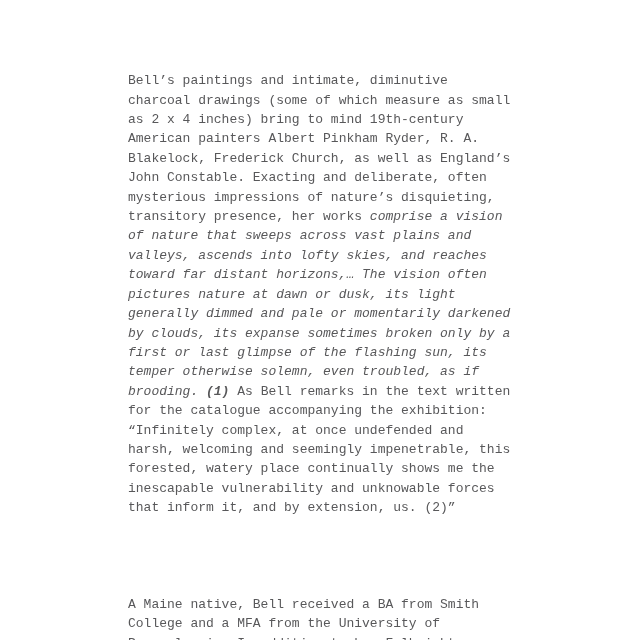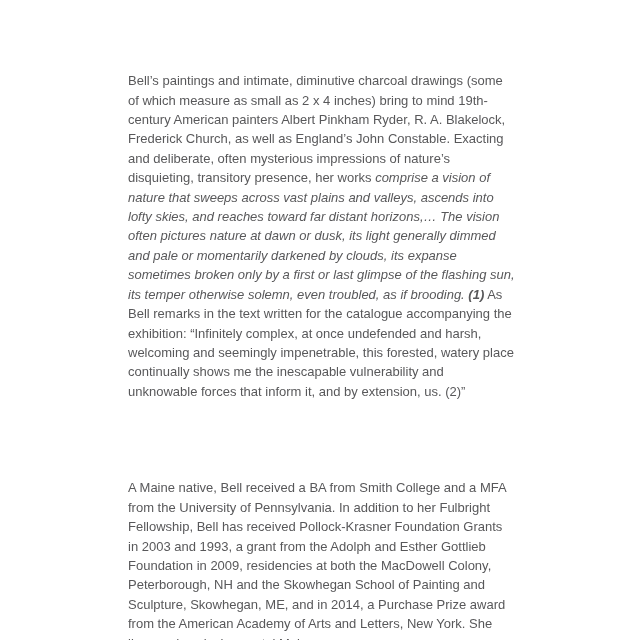--- a/index.html
+++ b/index.html
@@ -5,21 +5,21 @@
   html, body {
     margin: 0;
     padding: 0;
   }
   .page {
     position: relative;
     width: 640px;
     height: 640px;
     overflow: hidden;
     background: var(--bg, #ffffff);
-    font-family: Liberation Sans, sans-serif;
+    font-family: Liberation Mono, monospace;
   }
   .content {
     width: 388px;
     margin-left: 128px;
     padding-top: 13px;
     color: var(--text, #58585a);
     font-size: 13px;
     line-height: 19.4px;
     white-space: pre-wrap;
   }

